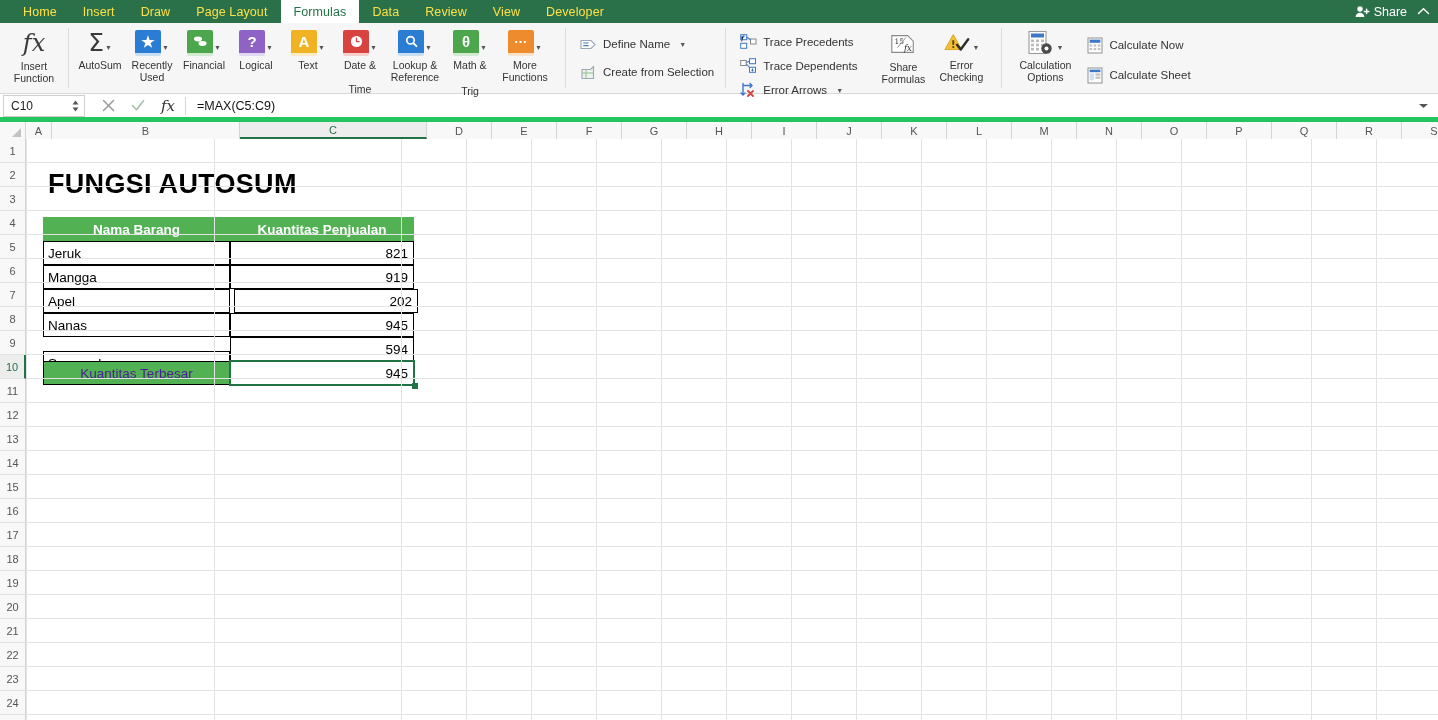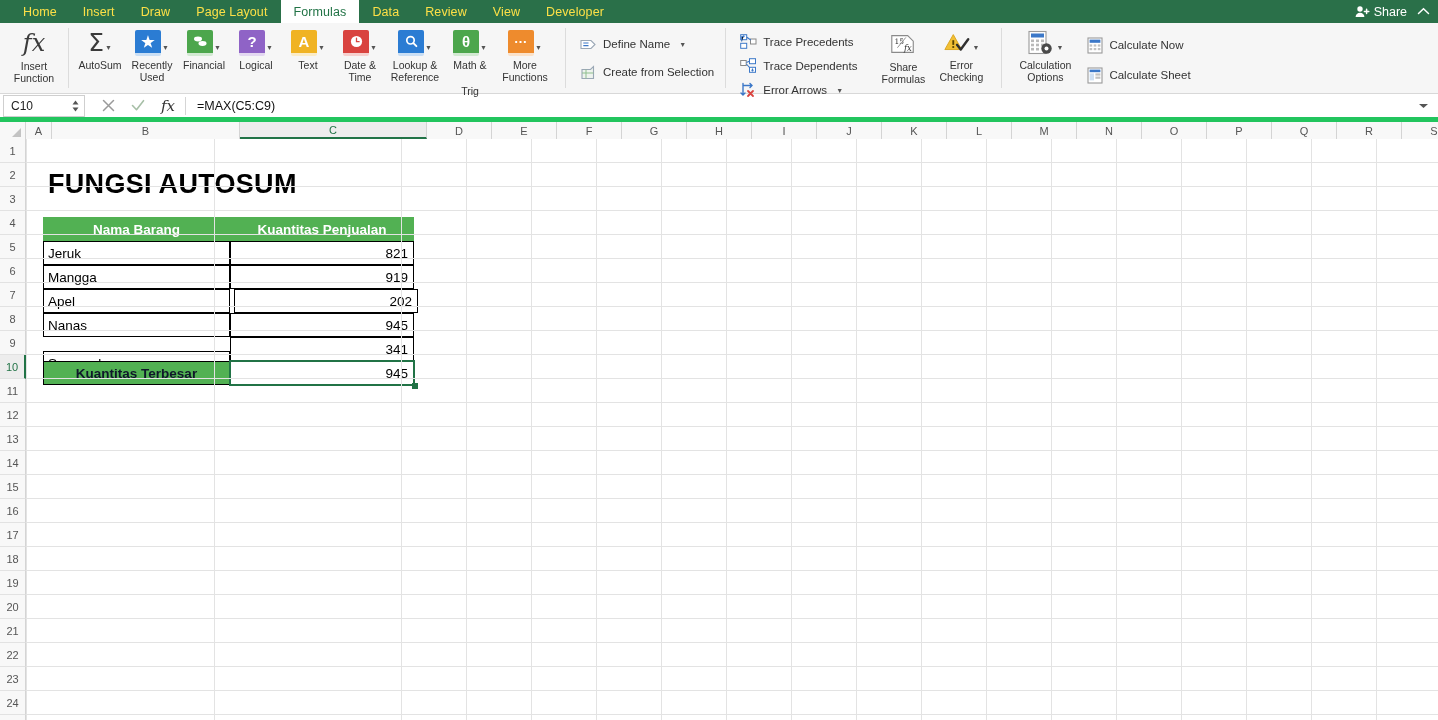--- a/index.html
+++ b/index.html
@@ -210,21 +210,21 @@
     color: #000;
   }
   .tcell.hdr {
     background: #52B153;
     color: #fff; font-weight: bold;
     justify-content: center;
     font-size: 13.5px;
     border-color: #52B153;
   }
   .tcell.lbl-green {
-    background: #52B153; color:#0f172a; font-weight:bold;
+    background: #52B153; color:#4c1d95; font-weight:normal;
     justify-content:center; border-color:#000;
   }
   .tcell.txt { padding-left: 4px; justify-content: flex-start; }
   .tcell.num { padding-right: 5px; justify-content: flex-end; }
 
   .selcell {
     position:absolute;
     border: 2px solid #217346;
     pointer-events:none;
   }
@@ -330,21 +330,21 @@
       <div class="iconrow">
         <span class="book book-red">
           <svg width="15" height="15" viewBox="0 0 15 15">
               <circle cx="7.5" cy="7.5" r="5.6" fill="#fff"></circle>
               <path d="M7.5 4.2v3.5h2.6" stroke="#D9433F" stroke-width="1.3" fill="none" stroke-linecap="round"></path>
             </svg>
         </span>
         <span class="caret-dn">▼</span>
       </div>
       <span class="lbl">Date &amp;</span>
-      <span class="lbl" style="margin-top:0">Time</span>
+      <span class="lbl" style="margin-top:12px">Time</span>
     </div>
 
     <div class="bigbtn wide">
       <div class="iconrow">
         <span class="book book-blue2">
           <svg width="15" height="15" viewBox="0 0 15 15">
               <circle cx="6.5" cy="6.3" r="3.7" stroke="#fff" stroke-width="1.7" fill="none"></circle>
               <path d="M9.4 9.2l3 3" stroke="#fff" stroke-width="1.9" stroke-linecap="round"></path>
             </svg>
         </span>
@@ -637,21 +637,21 @@
         <div class="tcell txt" style="left:17px; top:126px; width:187px; height:24px;">Mangga</div>
         <div class="tcell num" style="left:204px; top:126px; width:184px; height:24px;">919</div>
 
         <div class="tcell txt" style="left:17px; top:150px; width:187px; height:24px;">Apel</div>
         <div class="tcell num" style="left:208px; top:150px; width:184px; height:24px;">202</div>
 
         <div class="tcell txt" style="left:17px; top:174px; width:187px; height:24px;">Nanas</div>
         <div class="tcell num" style="left:204px; top:174px; width:184px; height:24px;">945</div>
 
         <div class="tcell txt" style="left:17px; top:212px; width:187px; height:24px;">Semangka</div>
-        <div class="tcell num" style="left:204px; top:198px; width:184px; height:24px;">341</div>
+        <div class="tcell num" style="left:204px; top:198px; width:184px; height:24px;">594</div>
 
         <div class="tcell lbl-green" style="left:17px; top:222px; width:187px; height:24px;">Kuantitas Terbesar</div>
         <div class="tcell num" style="left:204px; top:222px; width:184px; height:24px;">945</div>
 
         <div class="selcell" style="left:203px; top:221px; width:186px; height:26px;"></div>
         <div class="fillhandle" style="left:386px; top:244px;"></div>
       </div>
     <div class="gridline-v" style="left: 0px;"></div>
         <div class="gridline-v" style="left: 188px;"></div>
         <div class="gridline-v" style="left: 375px;"></div>

